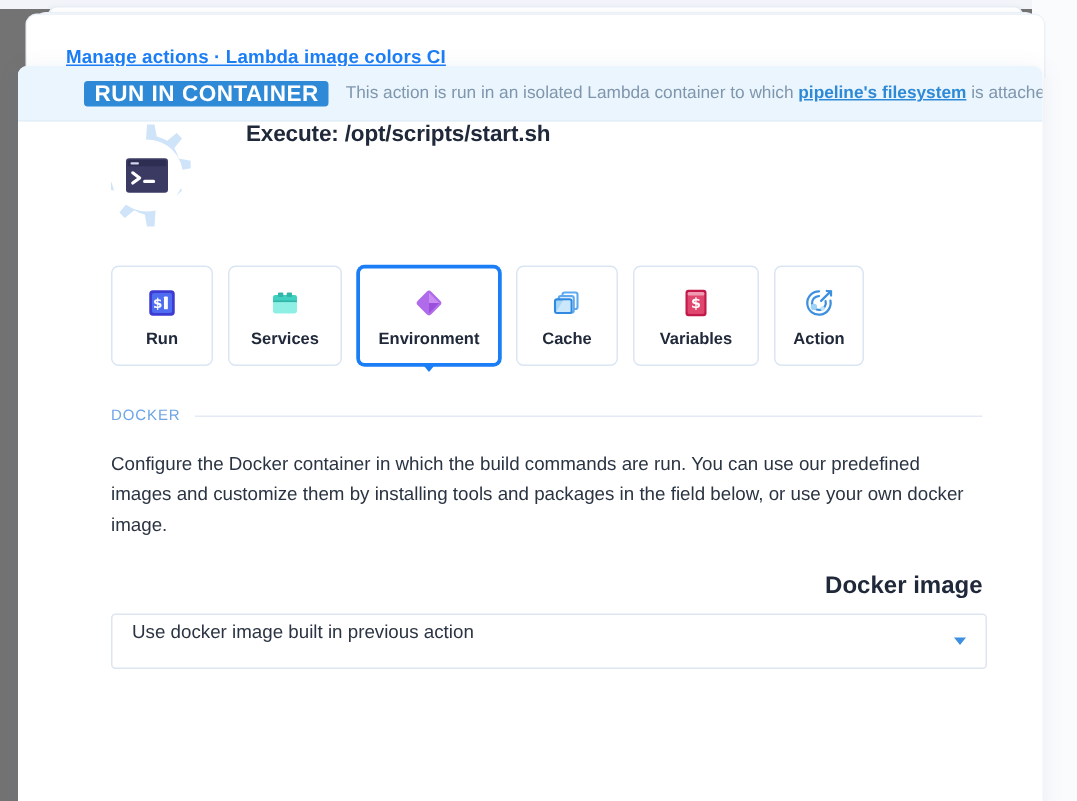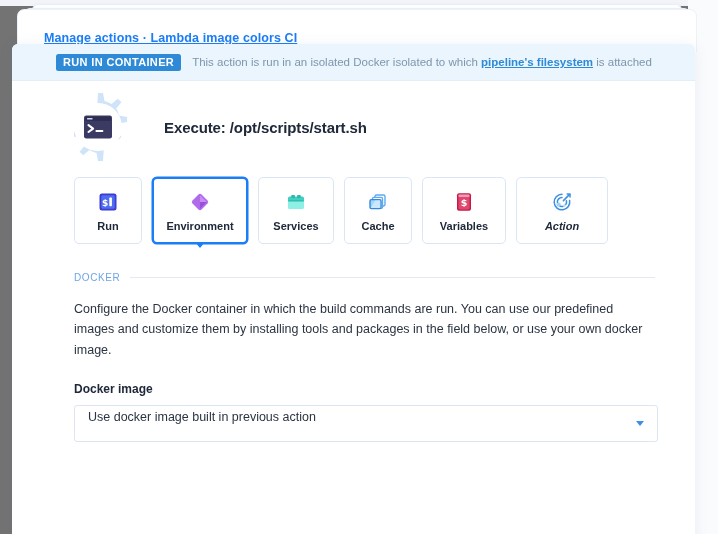--- a/index.html
+++ b/index.html
@@ -97,41 +97,40 @@
     padding-left: 44px;
     border-bottom: 1px solid #e2eef8;
   }
   .badge {
     display: inline-flex;
     align-items: center;
     height: 17px;
     padding: 3px 7px;
     background: #2e8ad6;
     color: #ffffff;
-    font-size: 11px;
+    font-size: 15px;
     font-weight: 700;
     letter-spacing: 0.35px;
     border-radius: 2.5px;
     white-space: nowrap;
   }
   .banner-text {
     margin-left: 11px;
     font-size: 11.5px;
     color: #7f96ad;
     white-space: nowrap;
   }
   .banner-text .hl {
     color: #2e8ad6;
     font-weight: 700;
   }
 
   
   .action-header {
     display: flex;
-    align-items: center;
     height: 92px;
     padding-left: 50px;
   }
   .gear-wrap {
     position: relative;
     width: 72px; height: 72px;
     flex: 0 0 72px;
   }
   .gear-wrap svg { display: block; }
 
@@ -174,21 +173,21 @@
   .tab .tab-label {
     font-size: 11px;
     font-weight: 700;
     color: #20293a;
     white-space: nowrap;
   }
   .tab.wide { width: 96px; }
   .tab.w-services { width: 76px; }
   .tab.w-variables { width: 84px; }
   .tab.w-condition { width: 86px; }
-  .tab.w-action { width: 92px; font-style: italic; }
+  .tab.w-action { width: 60px; }
   .tab.w-cache { width: 68px; }
   .tab.w-run { width: 68px; }
 
   .tab.active {
     border: 2px solid #1b7ef7;
     box-shadow: 0 0 0 0.5px #1b7ef7;
   }
   .tab.active::after {
     content: "";
     position: absolute;
@@ -227,25 +226,26 @@
     line-height: 1.62;
     color: #2b3442;
     max-width: 578px;
   }
 
   
   .field {
     margin: 22px 40px 0 62px;
   }
   .field-label {
-    font-size: 12px;
+    font-size: 16px;
     font-weight: 700;
     color: #20293a;
     margin-bottom: 9px;
     white-space: nowrap;
+    text-align: right;
   }
   .select {
     position: relative;
     width: 584px;
     height: 37px;
     background: #ffffff;
     border: 1px solid #dde5f0;
     border-radius: 3px;
     display: flex;
     align-items: center;
@@ -282,21 +282,21 @@
   <div class="card-stack-mid"></div>
 
   <div class="breadcrumb-card">
     <a class="breadcrumb" href="#">Manage actions · Lambda image colors CI</a>
   </div>
 
   <div class="action-card">
 
     <div class="banner">
       <span class="badge">RUN IN CONTAINER</span>
-      <span class="banner-text"><span>This action is run in an isolated Docker isolated to which </span><a class="hl" href="#">pipeline's filesystem</a><span> is attached</span></span>
+      <span class="banner-text"><span>This action is run in an isolated Lambda container to which </span><a class="hl" href="#">pipeline's filesystem</a><span> is attached</span></span>
     </div>
 
     <div class="action-header">
       <div class="gear-wrap">
         <svg width="72" height="72" viewBox="0 0 72 72" aria-hidden="true">
 
           <g fill="#cfe4f8">
             <path d="M36 2 l5 0 1.5 8 a27 27 0 0 1 7 2.9 l6.3-5.2 3.6 3.6 -5.2 6.3 a27 27 0 0 1 2.9 7 l8 1.5 0 5 -8 1.5 a27 27 0 0 1 -2.9 7 l5.2 6.3 -3.6 3.6 -6.3-5.2 a27 27 0 0 1 -7 2.9 L41 70 l-5 0 -1.5-8 a27 27 0 0 1 -7-2.9 l-6.3 5.2 -3.6-3.6 5.2-6.3 a27 27 0 0 1 -2.9-7 L12 45.5 l0-5 8-1.5 a27 27 0 0 1 2.9-7 L17.7 25.2 l3.6-3.6 6.3 5.2 a27 27 0 0 1 7-2.9 Z"></path>
           </g>
           <circle cx="36" cy="36" r="24" fill="#ffffff"></circle>
@@ -318,42 +318,42 @@
           <svg width="20" height="20" viewBox="0 0 20 20" aria-hidden="true">
             <rect x="1.5" y="1.5" width="17" height="17" rx="2.5" fill="#3d3bd1"></rect>
             <rect x="3.3" y="3.3" width="13.4" height="13.4" rx="1.4" fill="#4f6df0"></rect>
             <text x="7.2" y="13.6" font-family="DejaVu Sans, sans-serif" font-size="9" font-weight="700" fill="#ffffff" text-anchor="middle">$</text>
             <rect x="11.3" y="5.6" width="2.6" height="8.6" rx="0.6" fill="#ffffff"></rect>
           </svg>
         </span>
         <span class="tab-label">Run</span>
       </div>
 
-      <div class="tab wide active">
-        <span class="tab-icon">
-          <svg width="24" height="24" viewBox="0 0 24 24" aria-hidden="true">
-            <rect x="5.6" y="5.6" width="12.8" height="12.8" rx="2.2" transform="rotate(45 12 12)" fill="#b06bea"></rect>
-            <path d="M12 5.2 L18.8 12 L12 12 Z" fill="#c98cf2"></path>
-            <path d="M12 12 L18.8 12 L12 18.8 Z" fill="#9b4fdc"></path>
-          </svg>
-        </span>
-        <span class="tab-label">Environment</span>
-      </div>
-
       <div class="tab w-services">
         <span class="tab-icon">
           <svg width="22" height="20" viewBox="0 0 22 20" aria-hidden="true">
             <rect x="3" y="8" width="16" height="9" rx="1.6" fill="#8ef0e4"></rect>
             <rect x="3" y="4.6" width="16" height="4.6" rx="1.6" fill="#3fd0c1"></rect>
             <rect x="6.3" y="3" width="3.6" height="3" rx="0.8" fill="#2fb6a8"></rect>
             <rect x="12.1" y="3" width="3.6" height="3" rx="0.8" fill="#2fb6a8"></rect>
             <rect x="3" y="8.3" width="16" height="1.1" fill="#2fb6a8"></rect>
           </svg>
         </span>
         <span class="tab-label">Services</span>
+      </div>
+
+      <div class="tab wide active">
+        <span class="tab-icon">
+          <svg width="24" height="24" viewBox="0 0 24 24" aria-hidden="true">
+            <rect x="5.6" y="5.6" width="12.8" height="12.8" rx="2.2" transform="rotate(45 12 12)" fill="#b06bea"></rect>
+            <path d="M12 5.2 L18.8 12 L12 12 Z" fill="#c98cf2"></path>
+            <path d="M12 12 L18.8 12 L12 18.8 Z" fill="#9b4fdc"></path>
+          </svg>
+        </span>
+        <span class="tab-label">Environment</span>
       </div>
 
       <div class="tab w-cache">
         <span class="tab-icon">
           <svg width="22" height="20" viewBox="0 0 22 20" aria-hidden="true">
             <rect x="8" y="3" width="10" height="11" rx="1.4" fill="#ffffff" stroke="#5fa9ef" stroke-width="1.4"></rect>
             <rect x="5.5" y="5.4" width="10" height="11" rx="1.4" fill="#ffffff" stroke="#5fa9ef" stroke-width="1.4"></rect>
             <rect x="3" y="7.6" width="11" height="9" rx="1.3" fill="#a7d6f7" stroke="#2f89e0" stroke-width="1.4"></rect>
             <path d="M3.8 16 L8.3 8.4 L13.2 8.4 L13.2 16 Z" fill="#cbe7fb"></path>
           </svg>

